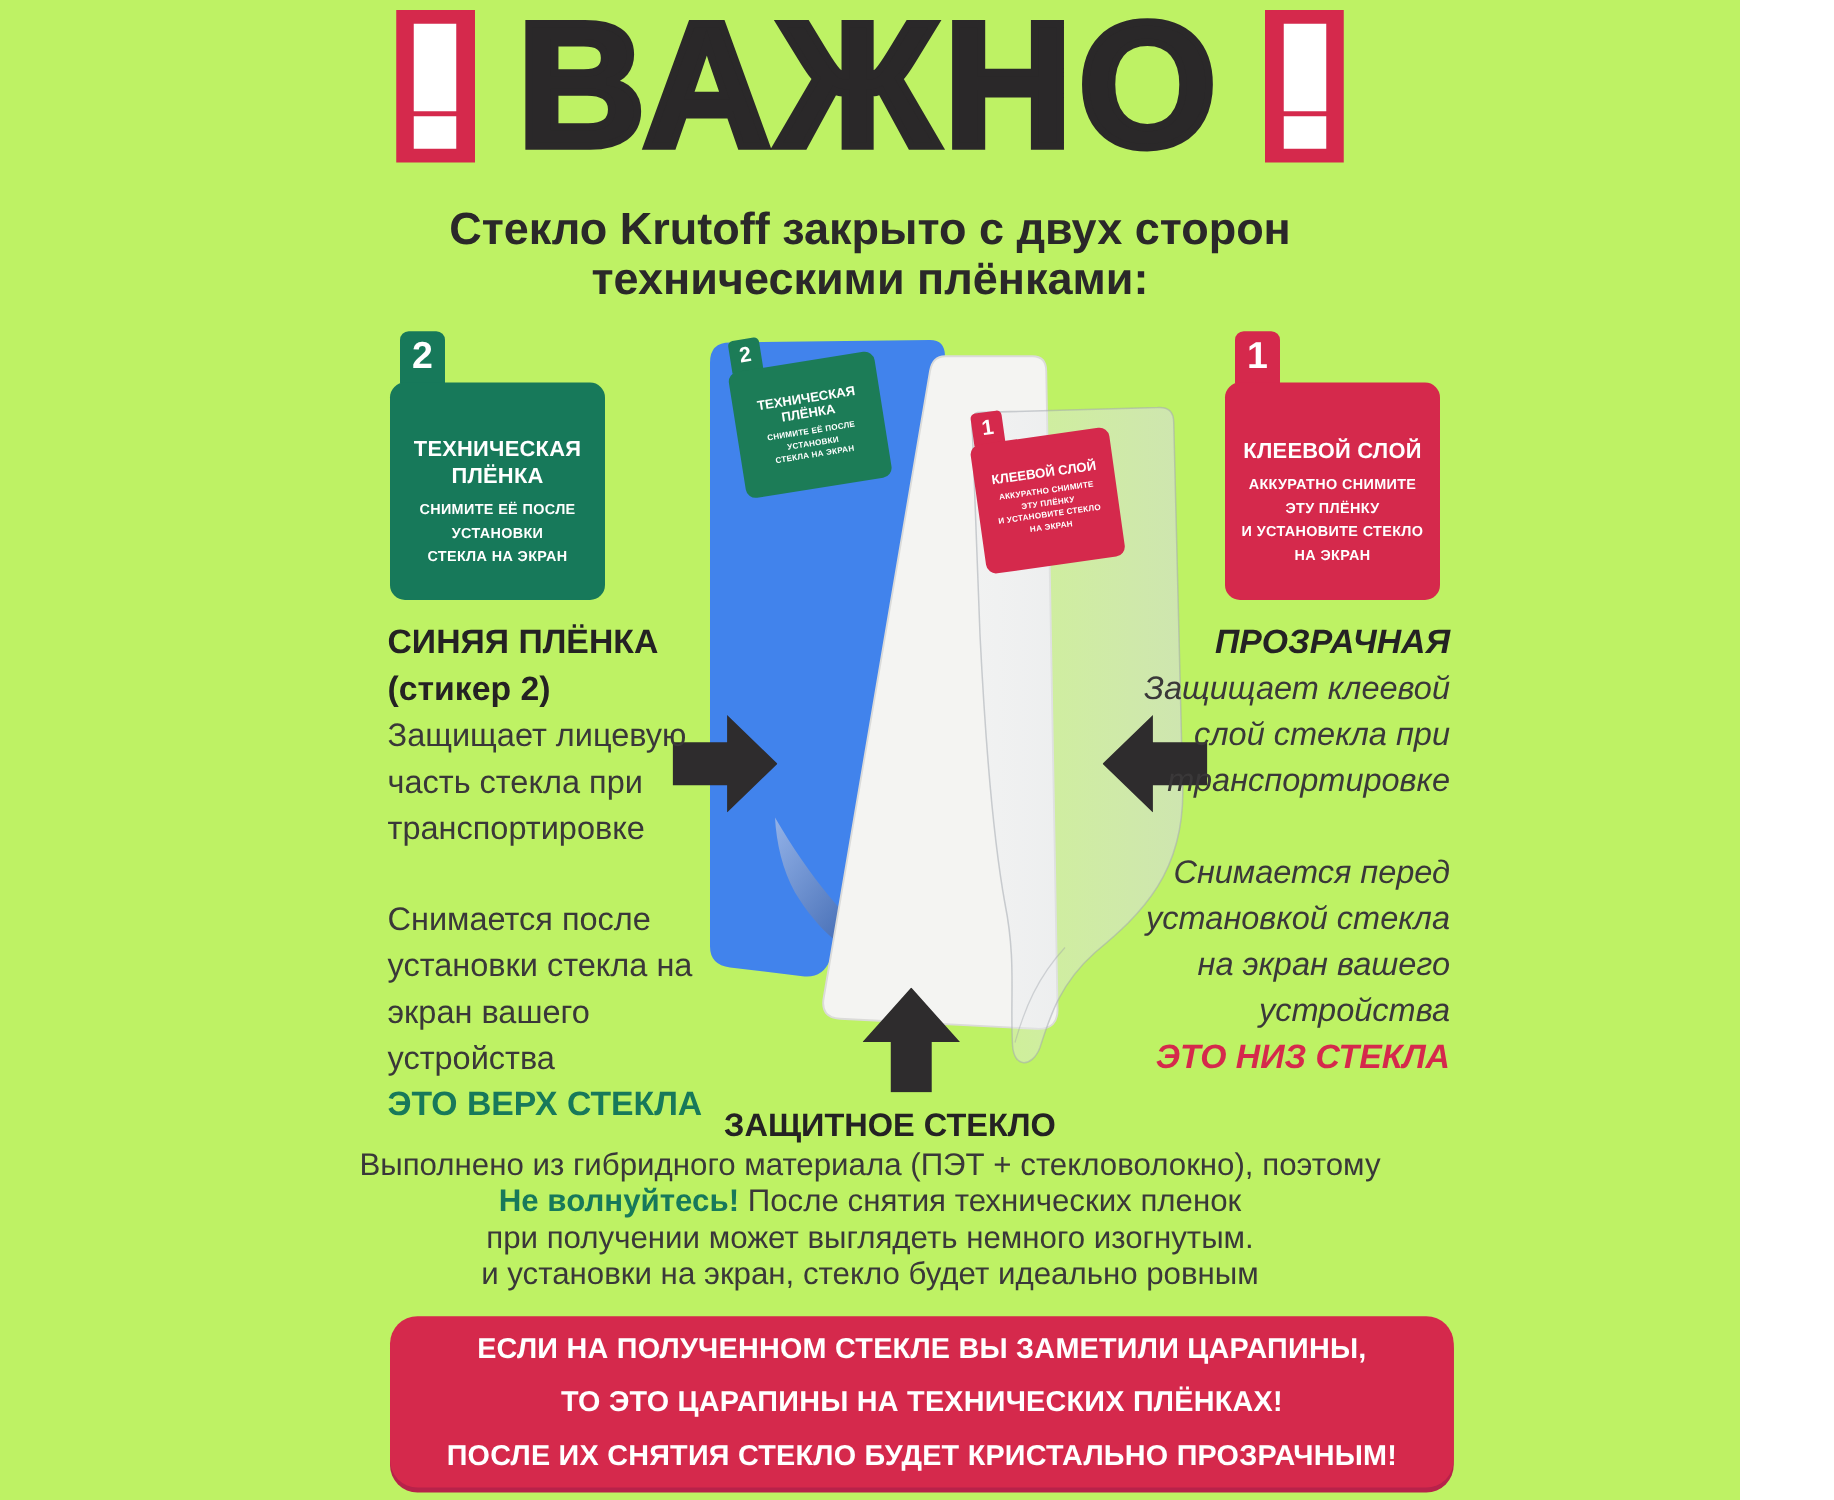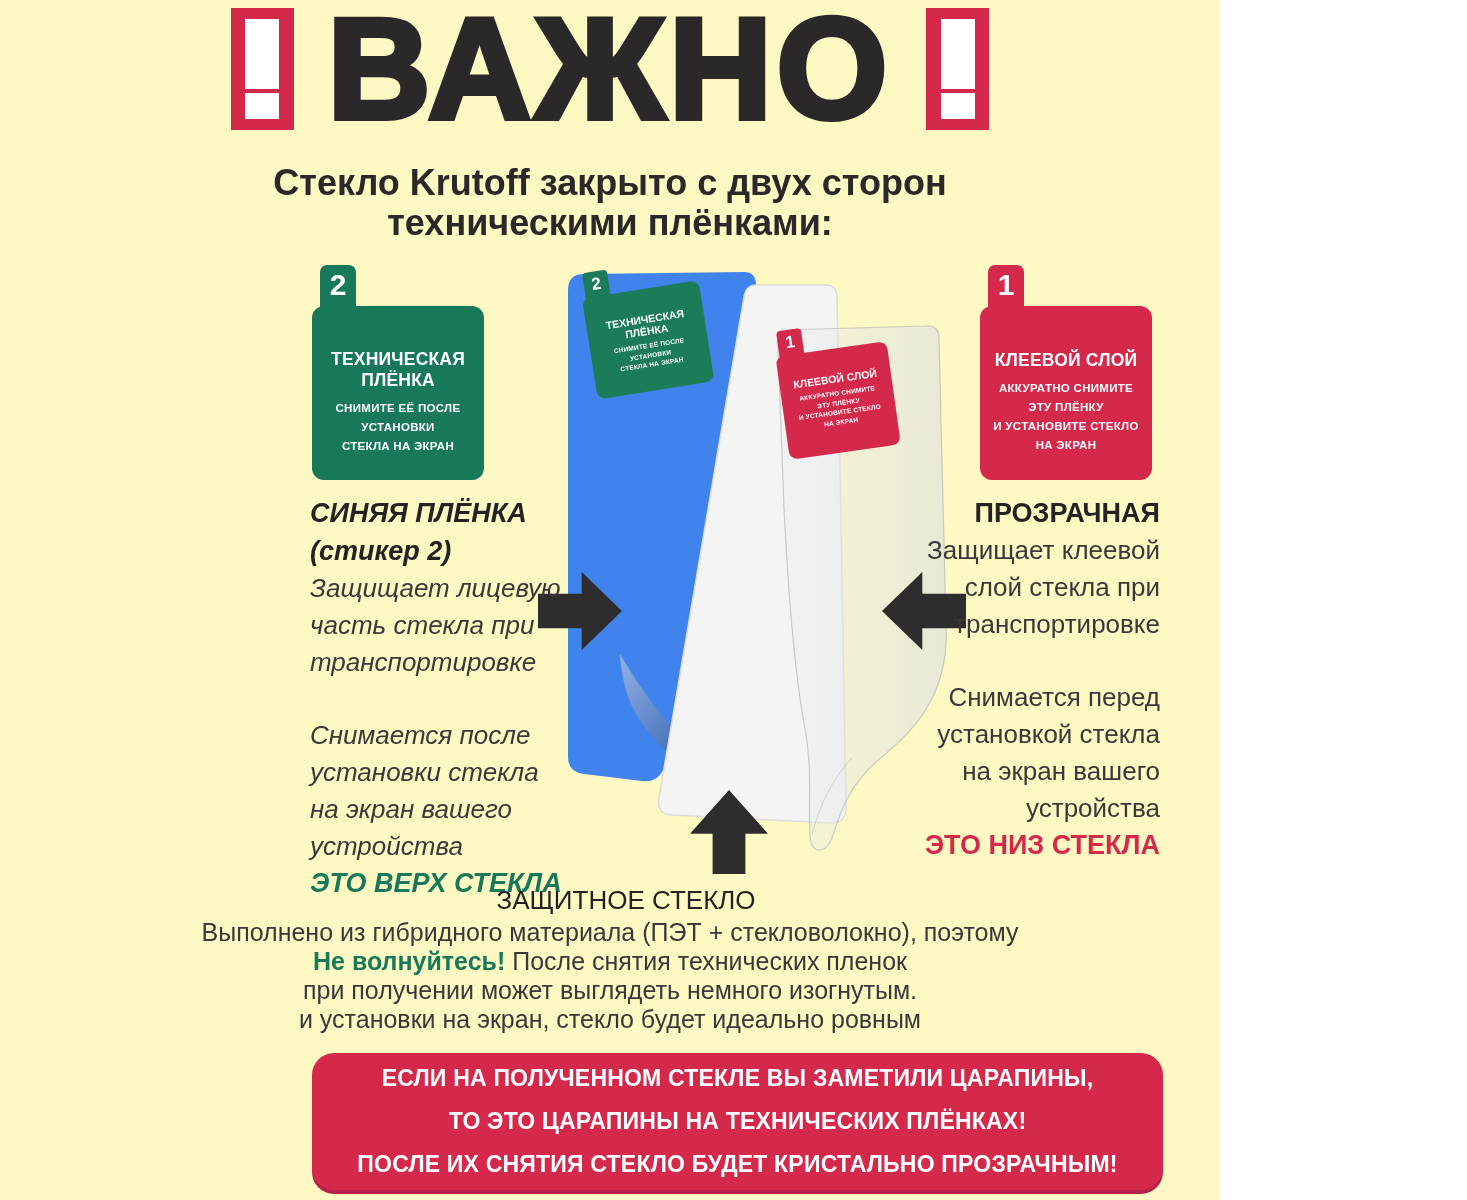--- a/index.html
+++ b/index.html
@@ -1,18 +1,18 @@
 <!DOCTYPE html>
 <html><head>
 <meta charset="utf-8">
 <style>
   * { margin:0; padding:0; box-sizing:border-box; }
   html,body { background:#ffffff; }
   .canvas {
-    position:relative; width:1220px; height:1200px; background:#fef9c3;
+    position:relative; width:1392px; height:1200px; background:#bef264;
     font-family:"Liberation Sans", sans-serif; overflow:hidden; color:#3a3839;
   }
 
   
   .title-row { position:absolute; top:8px; left:0; width:100%; display:flex; justify-content:center; align-items:flex-start; gap:34px; }
   .excl-box { width:63px; height:122px; background:#d5294c; position:relative; flex:0 0 auto; }
   .excl-bar { position:absolute; left:50%; transform:translateX(-50%); top:11px; width:34px; height:70px; background:#fff; }
   .excl-dot { position:absolute; left:50%; transform:translateX(-50%); bottom:11px; width:34px; height:26px; background:#fff; }
   .title-word {
     font-size:142px; line-height:122px; font-weight:bold; color:#2a2829;
@@ -56,29 +56,29 @@
   .arrow-left { left:882px; top:572px; width:84px; height:78px;
     clip-path:polygon(100% 28%,48% 28%,48% 0,0 50%,48% 100%,48% 72%,100% 72%); }
   .arrow-up { left:690px; top:790px; width:78px; height:84px;
     clip-path:polygon(50% 0,100% 52%,71% 52%,71% 100%,29% 100%,29% 52%,0 52%); }
 
   
   .col { position:absolute; top:494px; width:252px; font-size:26px; line-height:37px; color:#3a3839; }
   .col .col-head { font-weight:bold; font-size:27px; line-height:38px; color:#242223; }
   .col .gap { height:36px; }
   .col .foot { font-weight:bold; font-size:27px; }
-  .col-left { left:310px; text-align:left;font-style:italic; }
-  .col-right { left:908px; text-align:right; }
+  .col-left { left:310px; text-align:left; }
+  .col-right { left:908px; text-align:right;font-style:italic; }
   .foot-green { color:#17795a; }
   .foot-red { color:#d5294c;text-align:right; }
 
   
   .glass-section { position:absolute; top:884px; left:0; width:100%; text-align:center;
     font-size:25px; line-height:29px; color:#3a3839; }
-  .glass-section .gs-head { font-weight:normal; font-size:26px; line-height:32px; color:#242223; margin-bottom:2px;padding-left:32px; }
+  .glass-section .gs-head { font-weight:bold; font-size:26px; line-height:32px; color:#242223; margin-bottom:2px;padding-left:32px; }
   .gs-highlight { font-weight:bold; color:#17795a; }
 
   
   .banner { position:absolute; left:312px; top:1053px; width:851px; height:137px;
     background:#d5294c; border-radius:22px; box-shadow:0 4px 0 #b7224a;
     color:#ffffff; font-weight:bold; font-size:23px; line-height:43px; text-align:center;
     display:flex; flex-direction:column; justify-content:center; letter-spacing:.2px; }
 </style>
 </head>
 <body>

